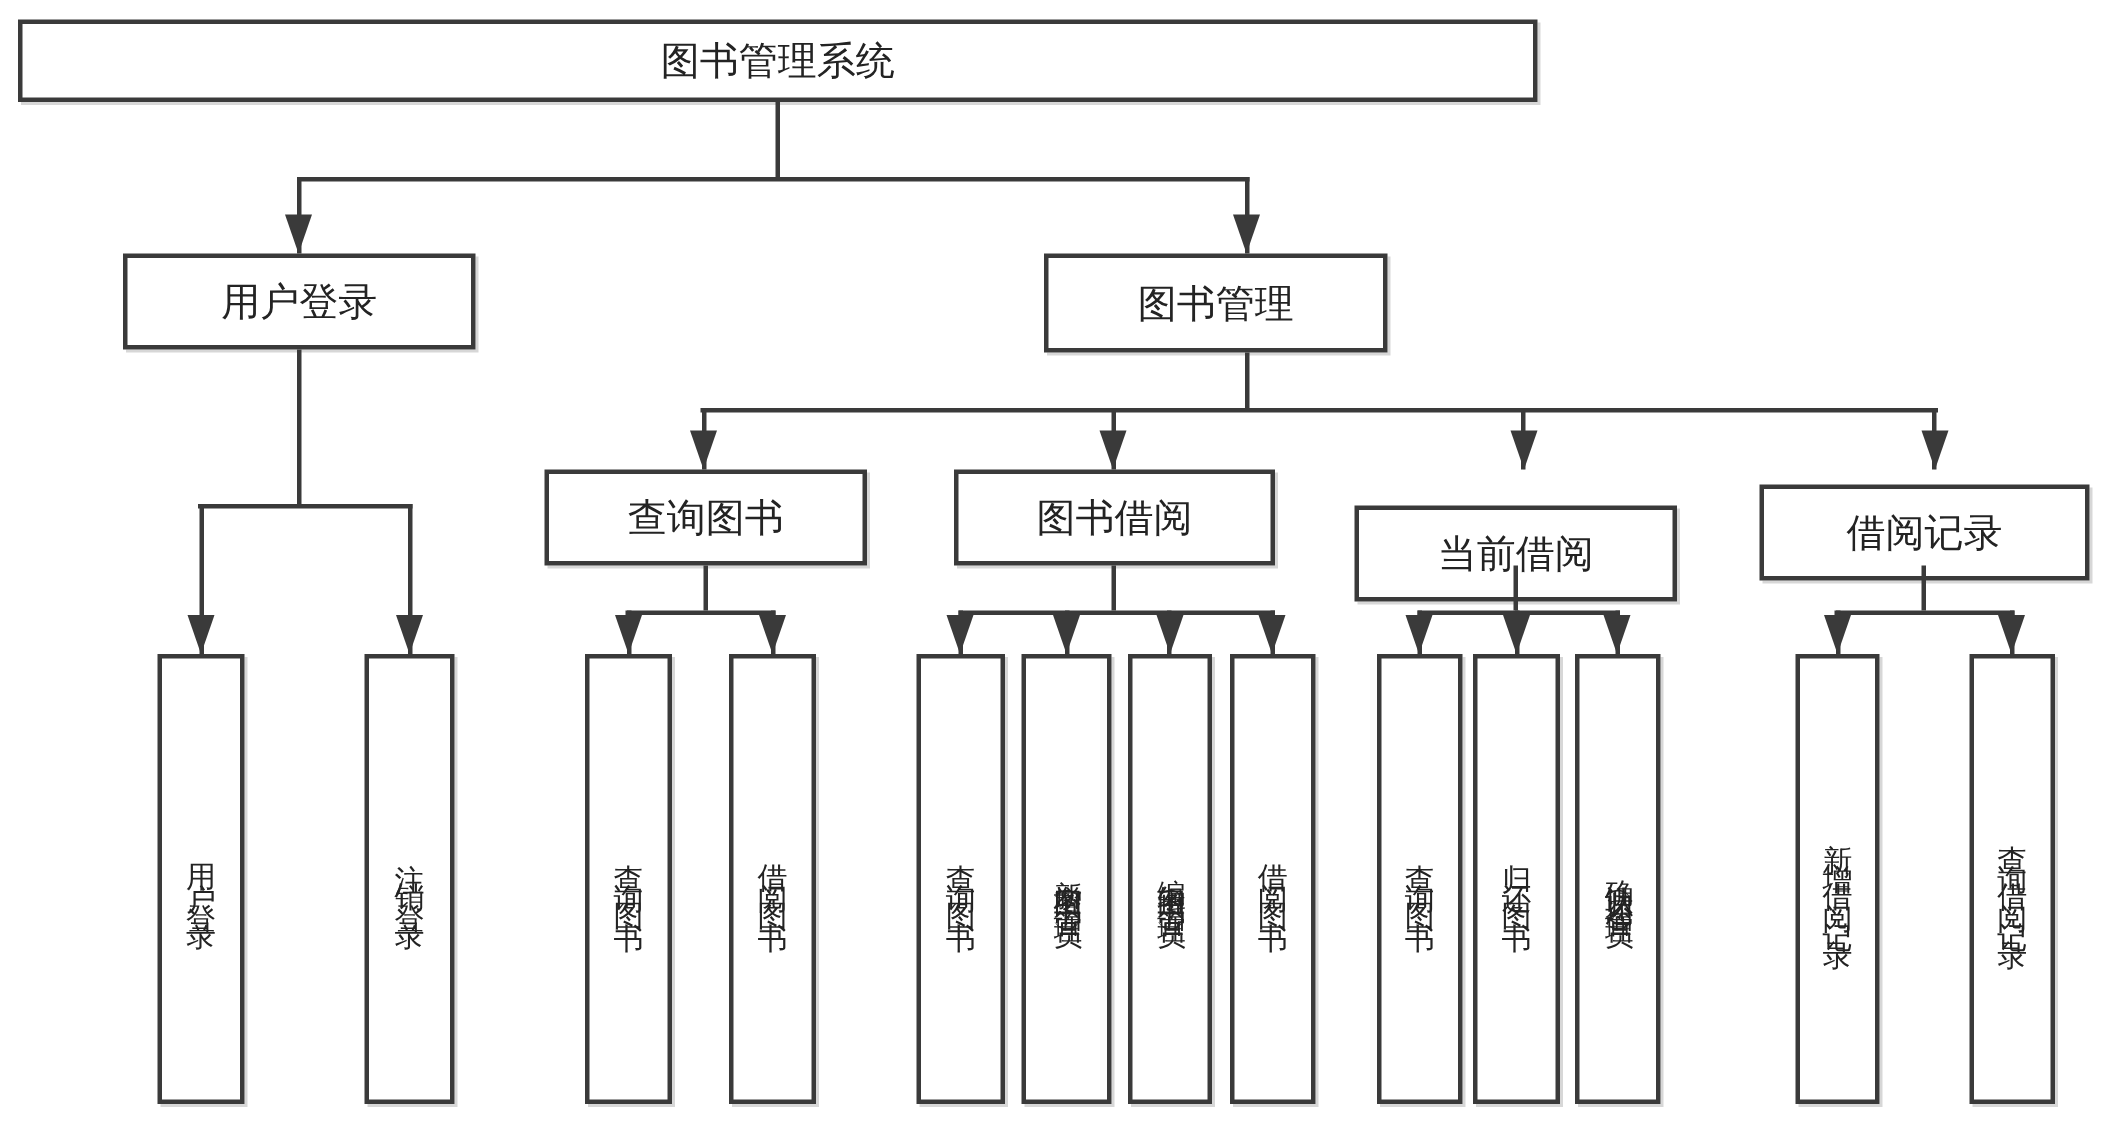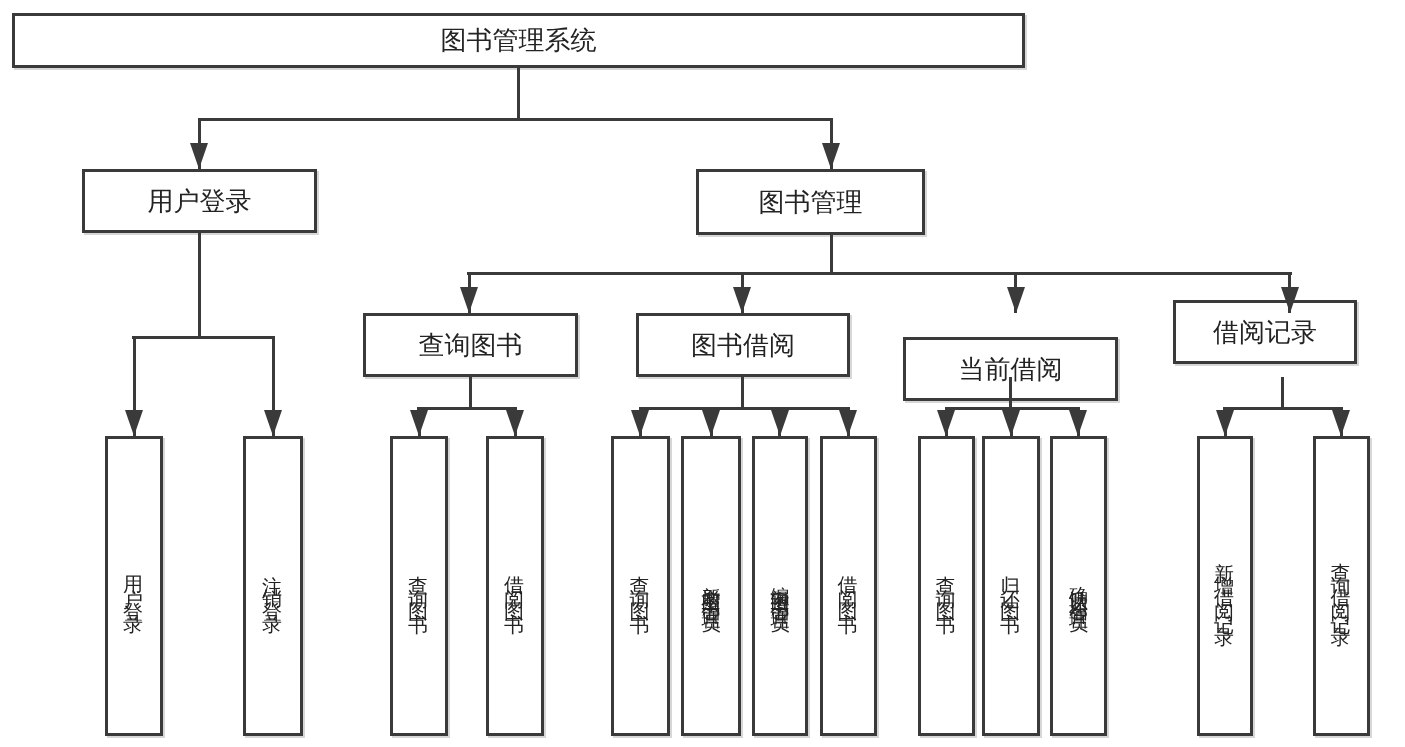--- a/index.html
+++ b/index.html
@@ -31,21 +31,21 @@
     font-size:20px;
   }
   .leaf.tight{letter-spacing:4px;font-size:19px;padding-top:6px;}
   
   .n-root{left:12px;top:13px;width:1013px;height:55px;}
   .n-login{left:82px;top:169px;width:235px;height:64px;}
   .n-mgmt{left:696px;top:169px;width:229px;height:66px;}
   .n-l3-0{left:363px;top:313px;width:215px;height:64px;}
   .n-l3-1{left:636px;top:313px;width:214px;height:64px;}
   .n-l3-2{left:903px;top:313px;width:215px;height:64px;margin-top:24px;}
-  .n-l3-3{left:1173px;top:300px;width:184px;height:64px;}
+  .n-l3-3{left:1173px;top:323px;width:220px;height:64px;}
   .lf-a0{left:105px;width:58px;}
   .lf-a1{left:243px;width:60px;}
   .lf-b0{left:390px;width:58px;}
   .lf-b1{left:486px;width:58px;}
   .lf-c0{left:611px;width:59px;}
   .lf-c1{left:681px;width:60px;}
   .lf-c2{left:752px;width:56px;}
   .lf-c3{left:820px;width:57px;}
   .lf-d0{left:918px;width:57px;}
   .lf-d1{left:982px;width:58px;}

